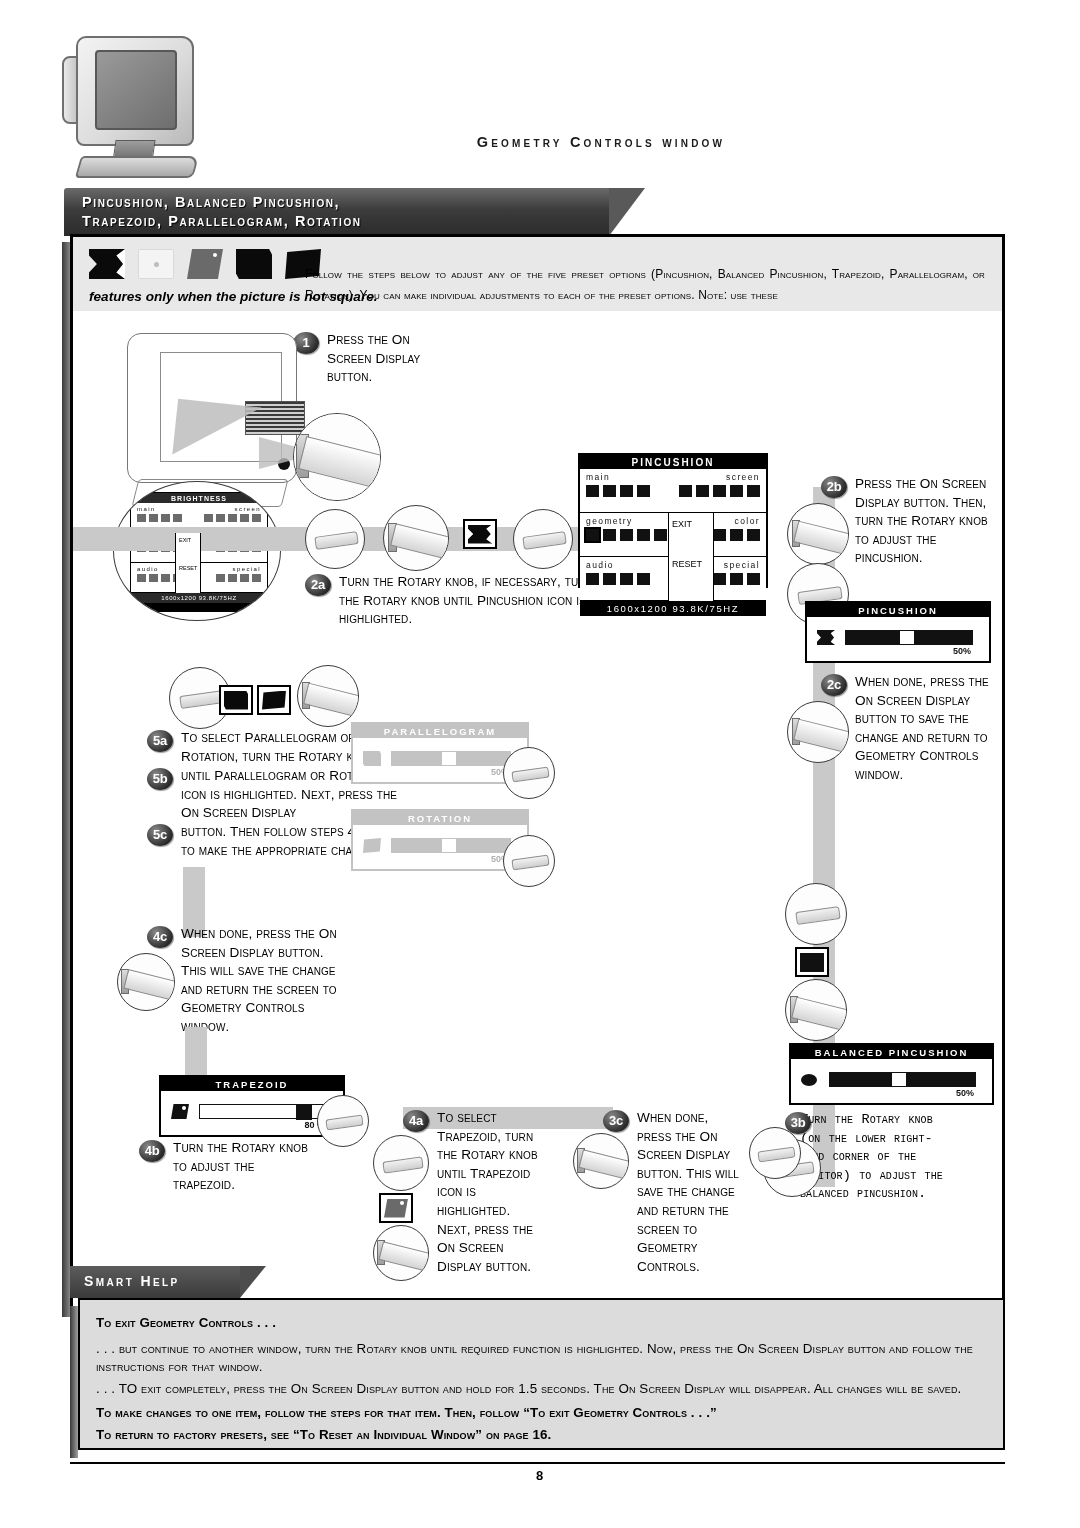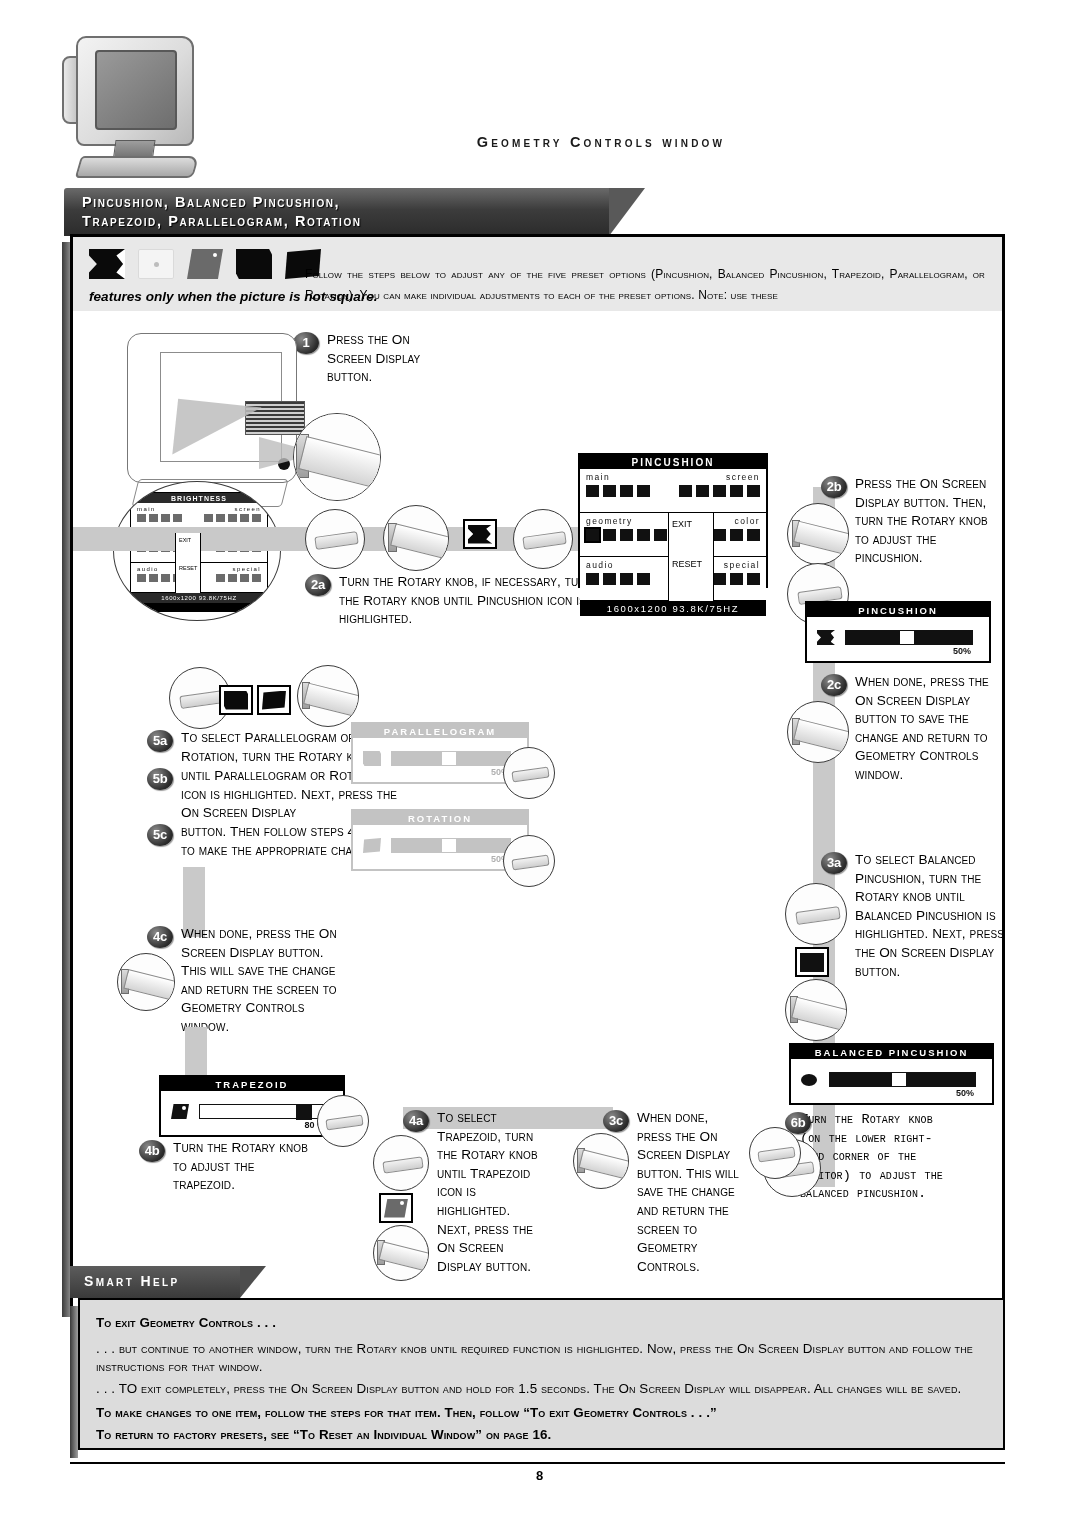--- a/index.html
+++ b/index.html
@@ -520,24 +520,20 @@
 
     <div class="step" style="left:748px; top:436px; width:180px;">
       <div class="bullet" style="left:0; top:1px;">2c</div>
       <div class="stxt sc" style="margin-left:34px;">When done, press the On Screen Display button to save the change and return to Geometry Controls window.</div>
     </div>
     <div class="knob" style="left:714px; top:464px; width:62px; height:62px;">
       <div class="nub"></div>
       <div class="blade"></div>
     </div>
 
-    <div class="step" style="left:748px; top:614px; width:184px;">
-      <div class="bullet" style="left:0; top:1px;">3a</div>
-      <div class="stxt sc" style="margin-left:34px;">To select Balanced Pincushion, turn the Rotary knob until Balanced Pincushion is highlighted. Next, press the On Screen Display button.</div>
-    </div>
     <div class="knob rot" style="left:712px; top:646px; width:62px; height:62px;">
       <div class="dial"></div>
     </div>
     <div class="chip" style="left:722px; top:710px;">
       <div class="g" style="background:#111; position:relative;"></div>
     </div>
     <div class="knob" style="left:712px; top:742px; width:62px; height:62px;">
       <div class="nub"></div>
       <div class="blade"></div>
     </div>
@@ -547,21 +543,21 @@
       <div class="sw-body">
         <div class="sw-icon" style="border-radius:50%; width:16px; height:12px; top:15px;"></div>
         <div class="sw-track">
           <div class="sw-thumb" style="left:42%;"></div>
         </div>
         <div class="sw-pct">50%</div>
       </div>
     </div>
 
     <div class="step" style="left:712px; top:874px; width:170px;">
-      <div class="bullet" style="left:0; top:1px;">6b</div>
+      <div class="bullet" style="left:0; top:1px;">3b</div>
       <div class="stxt sc" style="margin-left:15px;font-family:Liberation Mono, monospace;">Turn the Rotary knob (on the lower right-hand corner of the monitor) to adjust the balanced pincushion.</div>
     </div>
     <div class="knob rot" style="left:690px; top:902px; width:58px; height:58px;">
       <div class="dial"></div>
     </div>
 
     <div class="ribbon" style="left:110px; top:630px; width:22px; height:70px;"></div>
 
     <div class="knob rot" style="left:96px; top:430px; width:62px; height:62px;">
       <div class="dial"></div>

